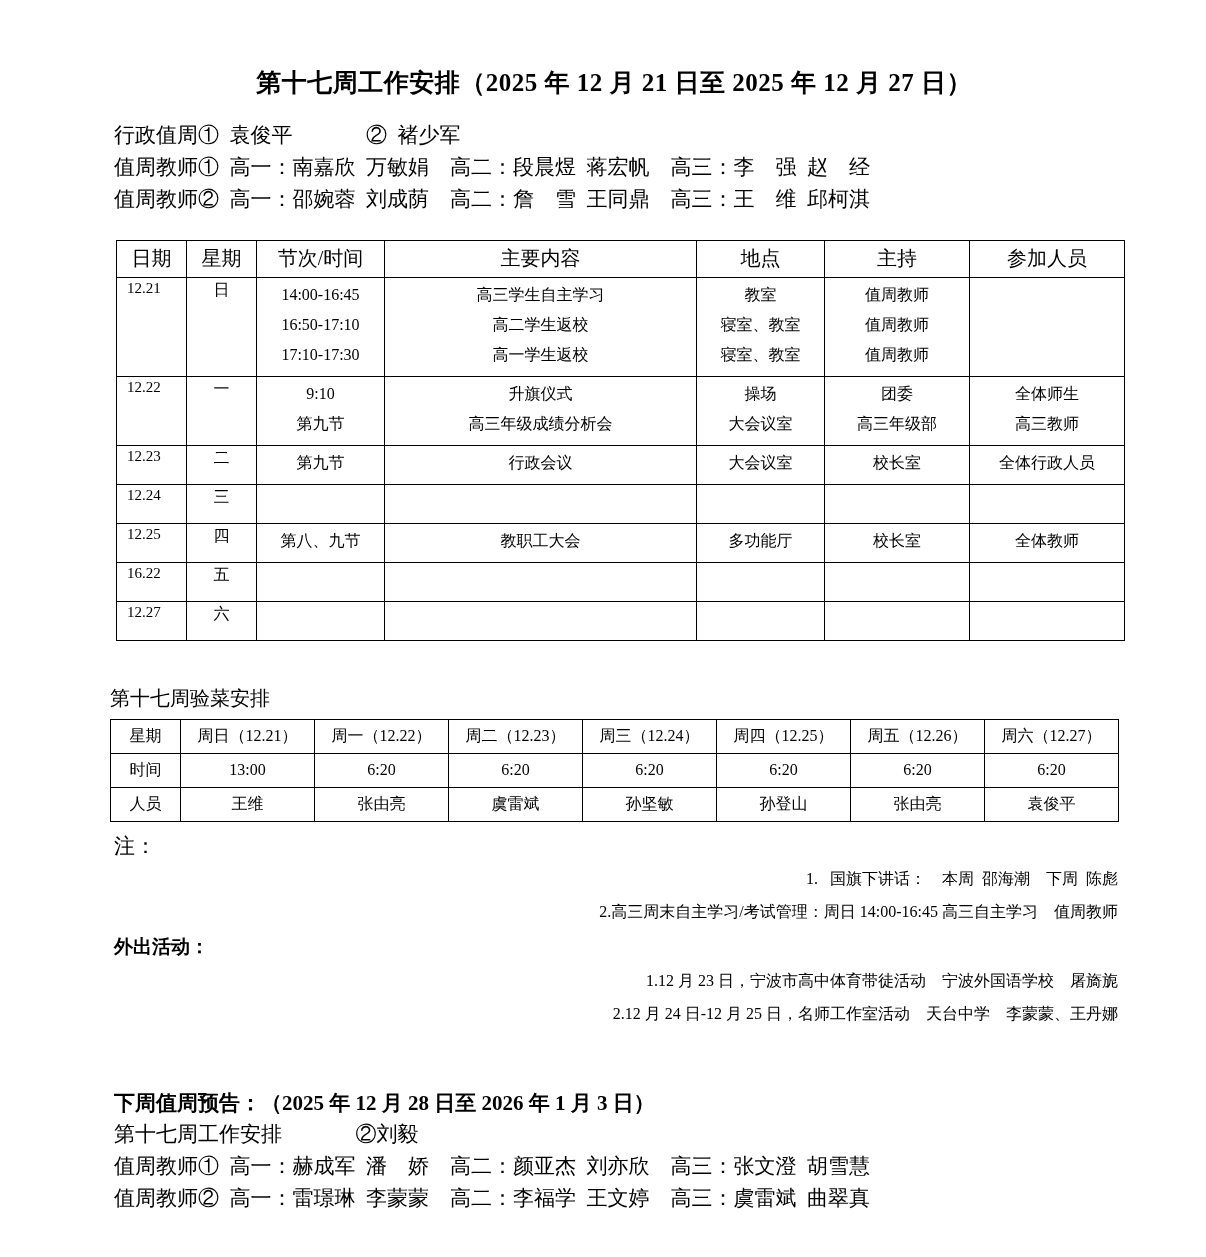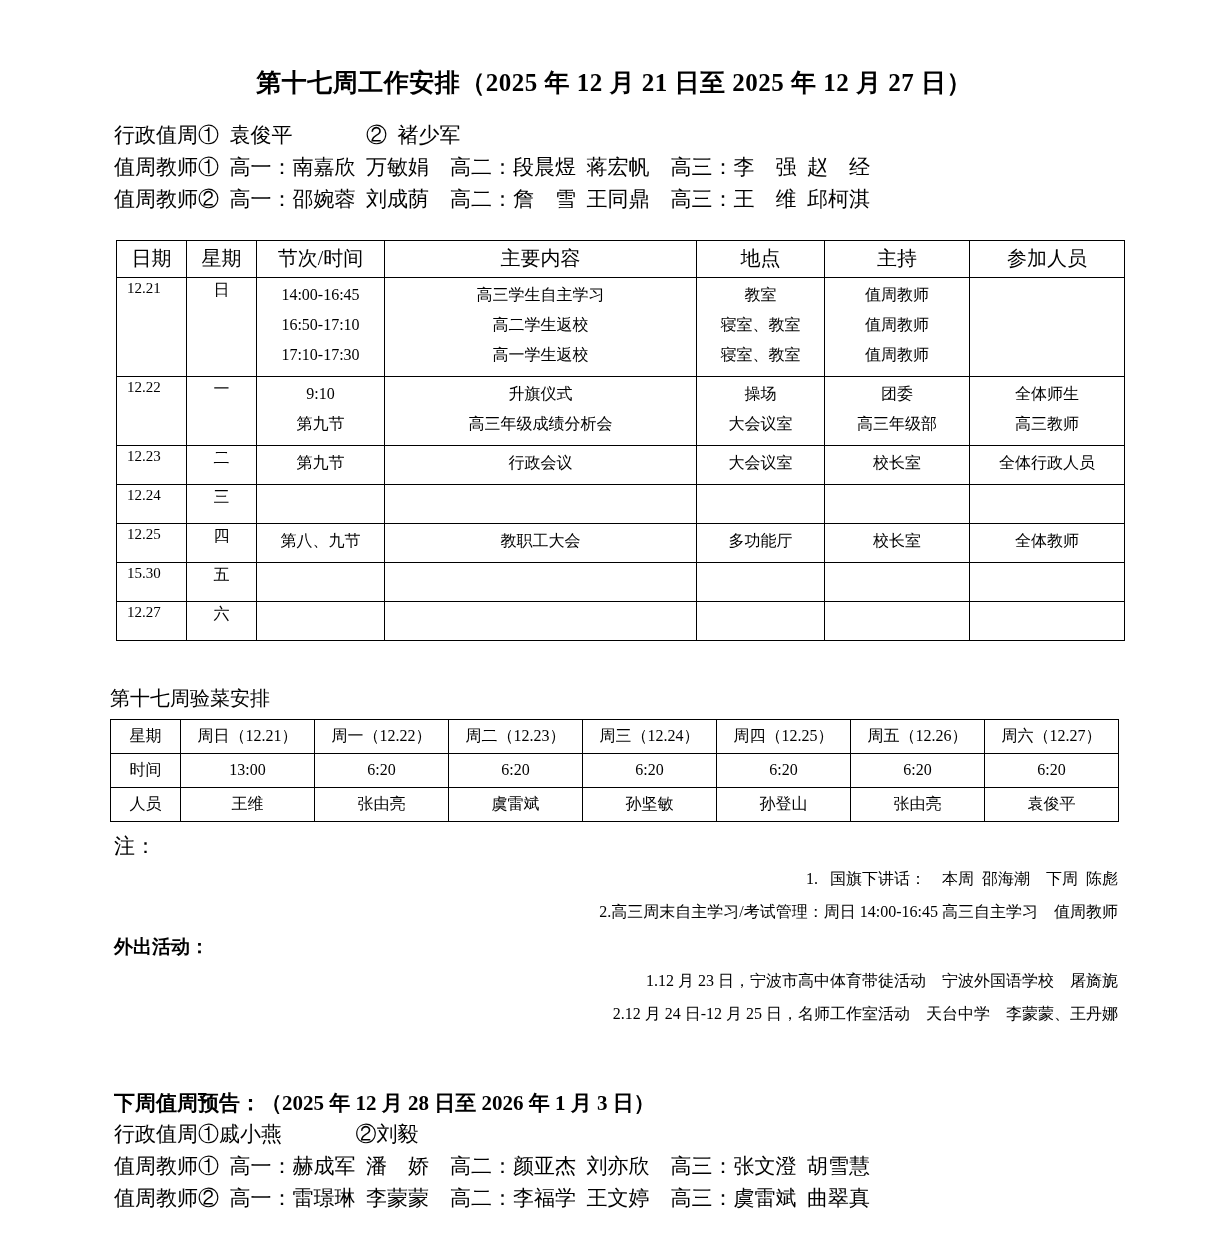--- a/index.html
+++ b/index.html
@@ -294,21 +294,21 @@
         </td>
         <td class="lines">
           <div>校长室</div>
         </td>
         <td class="lines">
           <div>全体教师</div>
         </td>
       </tr>
 
       <tr>
-        <td class="date">15.30</td>
+        <td class="date">16.22</td>
         <td class="wk">五</td>
         <td class="lines">
             <div>&nbsp;</div>
           </td>
         <td class="lines">
             <div>&nbsp;</div>
           </td>
         <td class="lines">
             <div>&nbsp;</div>
           </td>
@@ -398,18 +398,18 @@
     <div class="note-line">2.高三周末自主学习/考试管理：周日 14:00-16:45 高三自主学习    值周教师</div>
     <div class="note-bold">外出活动：</div>
     <div class="note-line">1.12 月 23 日，宁波市高中体育带徒活动    宁波外国语学校    屠旖旎</div>
     <div class="note-line">2.12 月 24 日-12 月 25 日，名师工作室活动    天台中学    李蒙蒙、王丹娜</div>
   </div>
 
   <div class="spacer-2"></div>
 
   <div class="preview">
     <div class="pv-title">下周值周预告：（2025 年 12 月 28 日至 2026 年 1 月 3 日）</div>
-    <div class="pv-line">行政值周①戚小燕              ②刘毅</div>
+    <div class="pv-line">第十七周工作安排              ②刘毅</div>
     <div class="pv-line">值周教师①  高一：赫成军  潘    娇    高二：颜亚杰  刘亦欣    高三：张文澄  胡雪慧</div>
     <div class="pv-line">值周教师②  高一：雷璟琳  李蒙蒙    高二：李福学  王文婷    高三：虞雷斌  曲翠真</div>
   </div>
 
 </div>
 
 </body></html>

